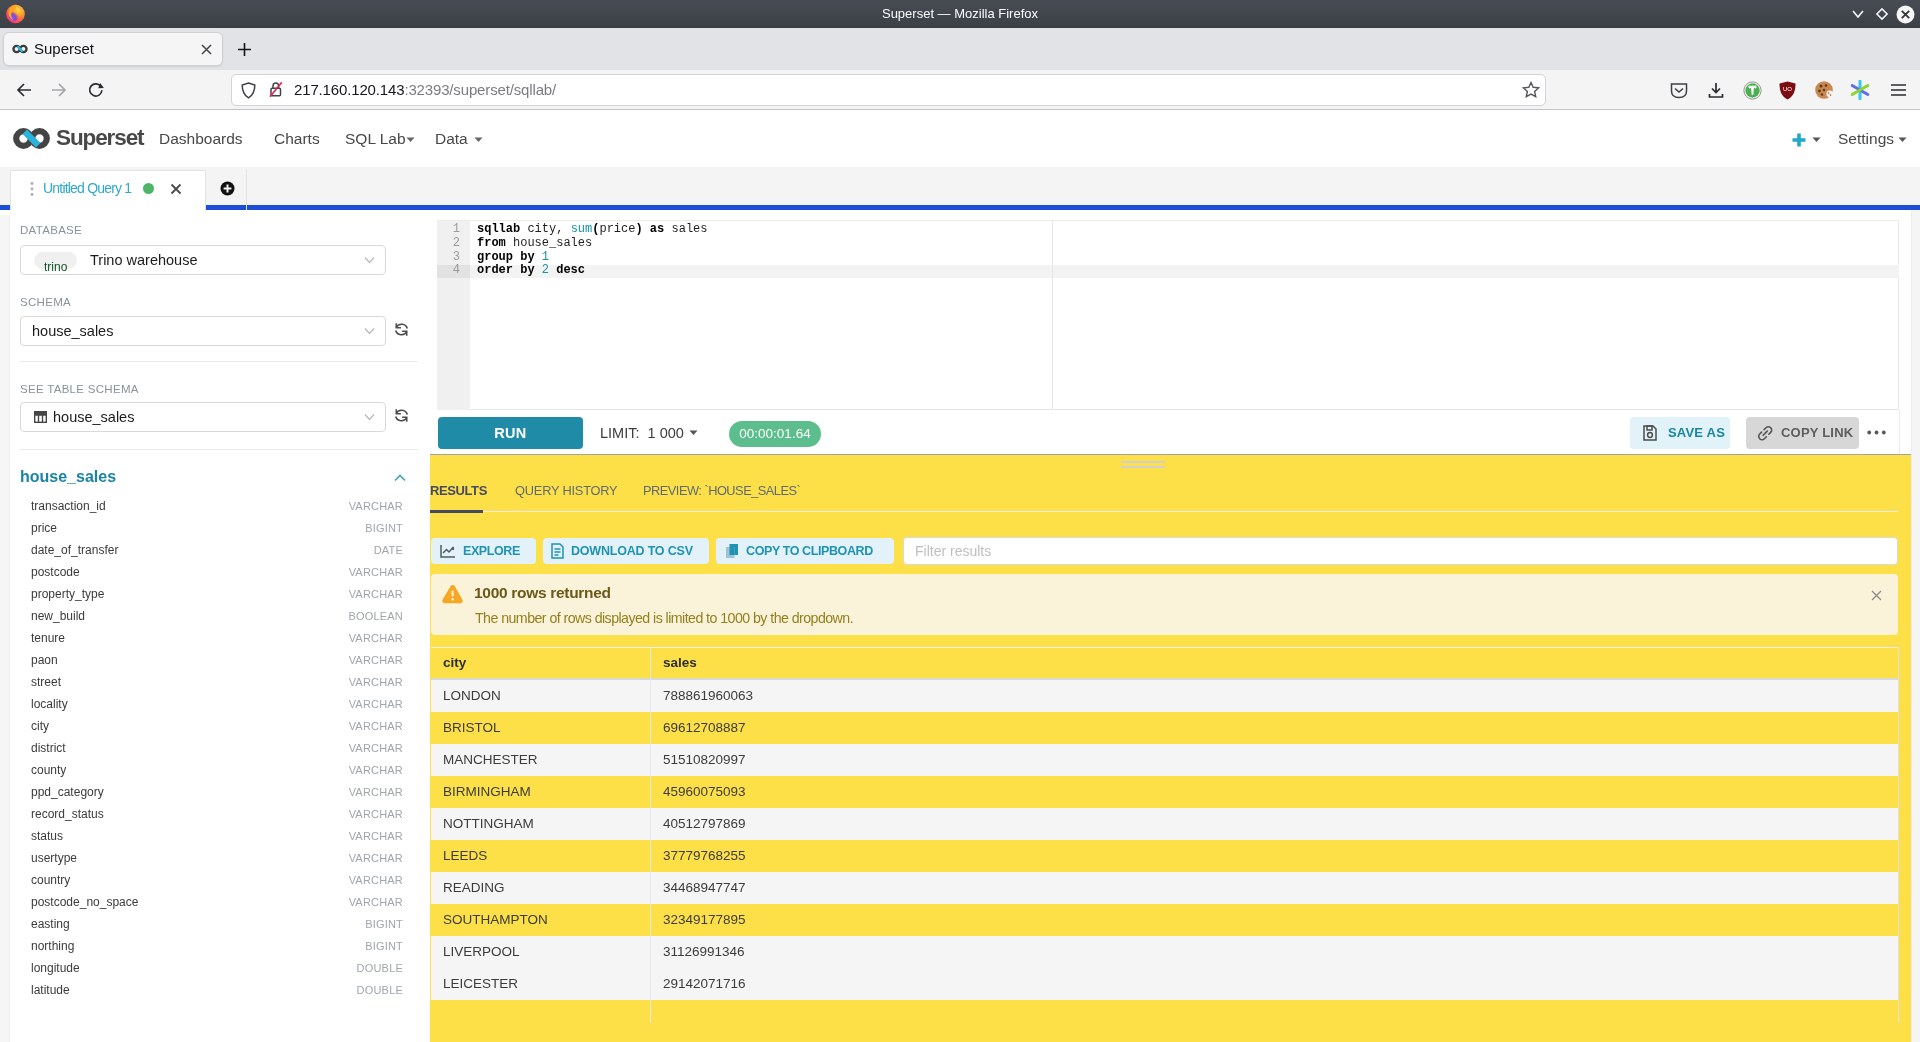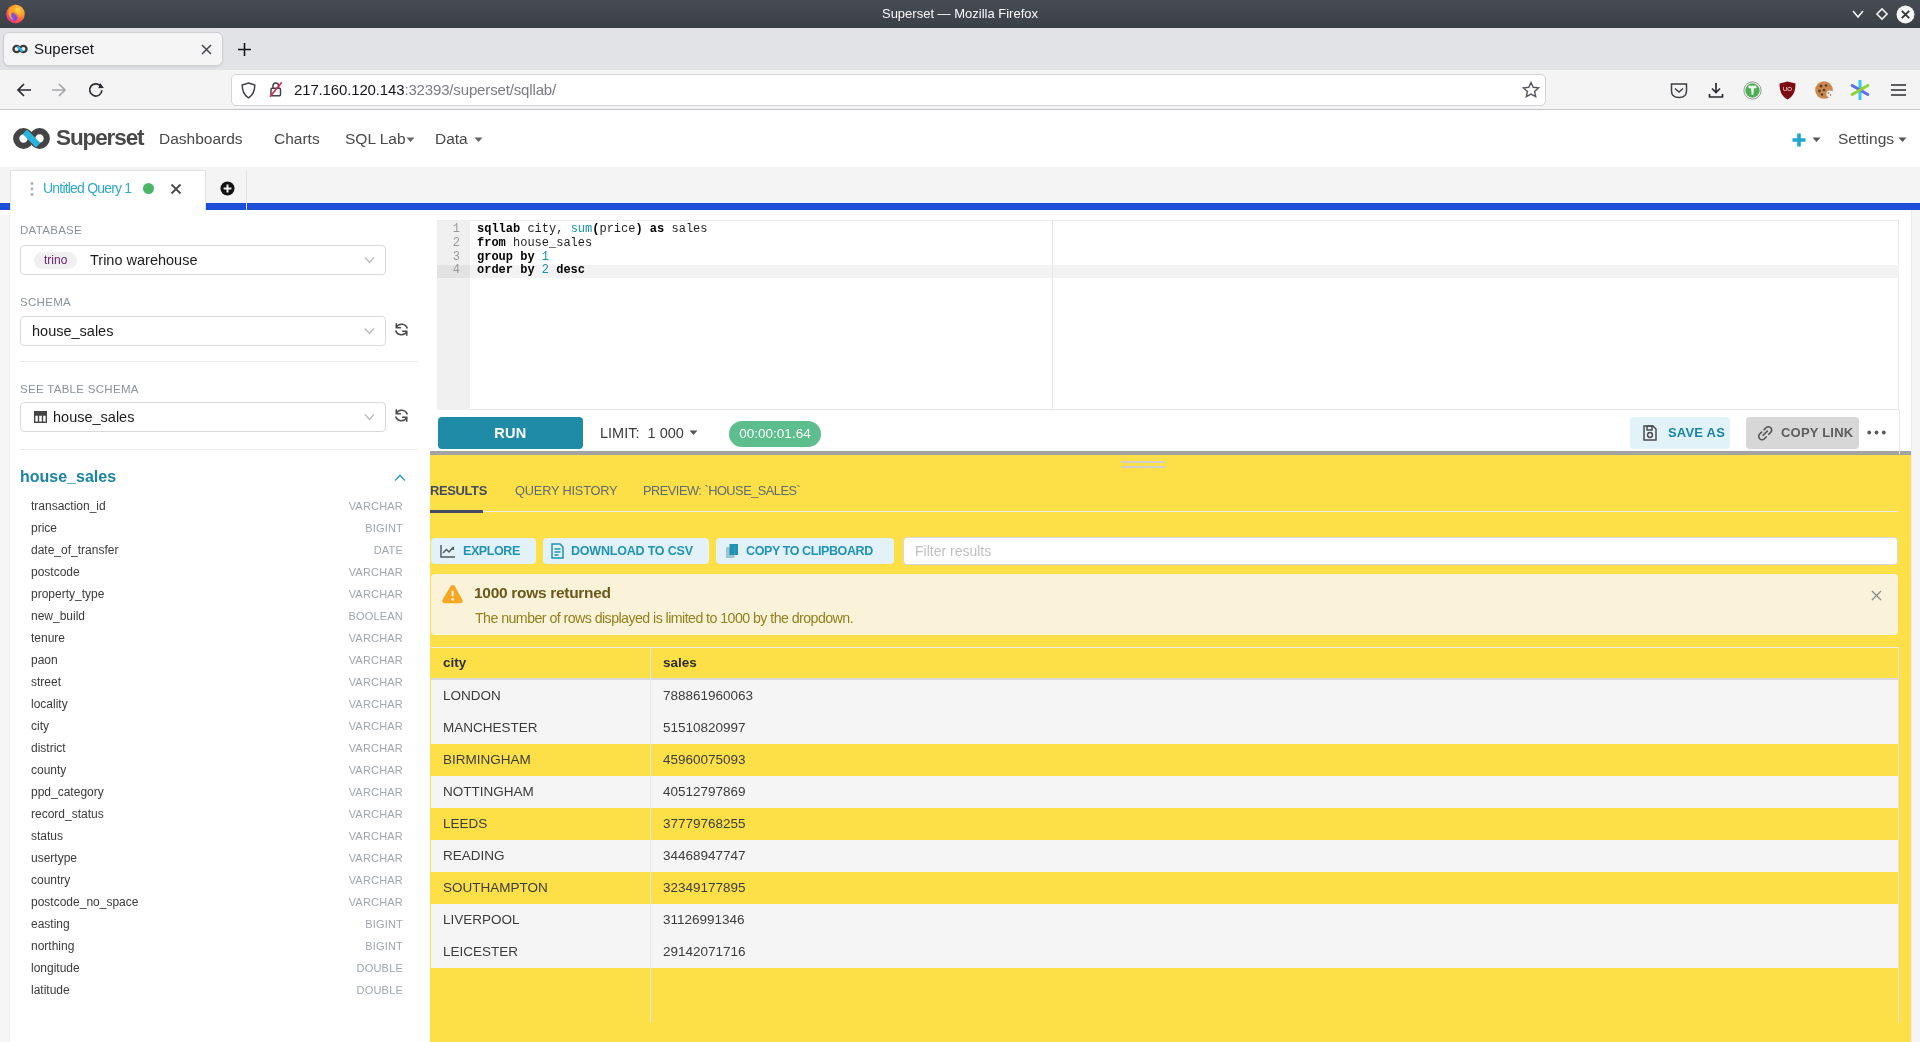--- a/index.html
+++ b/index.html
@@ -161,21 +161,21 @@
   </svg>
   <svg class="abs" style="left:1812px;top:26px" width="9" height="6" viewBox="0 0 9 6">
         <path d="M0.5 0.5 L4.5 5 L8.5 0.5 Z" fill="#555"></path>
       </svg>
   <div class="abs nowrap" style="left:1838px;top:0;height:56px;line-height:56px;font-size:15.5px;color:#484848;">Settings</div>
   <svg class="abs" style="left:1898px;top:26px" width="9" height="6" viewBox="0 0 9 6">
         <path d="M0.5 0.5 L4.5 5 L8.5 0.5 Z" fill="#555"></path>
       </svg>
 </div>
 
-<div class="abs" style="left:0;top:167px;width:1920px;height:43px;background:#f4f4f4;border-bottom:7px solid #1d4ed8;">
+<div class="abs" style="left:0;top:167px;width:1920px;height:43px;background:#f4f4f4;border-bottom:5px solid #1d4ed8;">
   <div class="abs" style="left:10px;top:3px;width:196px;height:40px;background:#fff;border:1px solid #e3e3e3;border-bottom:none;"></div>
   <div class="abs" style="left:206px;top:3px;width:41px;height:40px;border-right:1px solid #e3e3e3;"></div>
   <svg class="abs" style="left:29px;top:14px" width="6" height="16" viewBox="0 0 6 16">
     <circle cx="3" cy="2.5" r="1.4" fill="#acacac"></circle>
         <circle cx="3" cy="8" r="1.4" fill="#acacac"></circle>
         <circle cx="3" cy="13.5" r="1.4" fill="#acacac"></circle>
   </svg>
   <div class="abs nowrap" style="left:43px;top:0;height:43px;line-height:43px;font-size:14px;letter-spacing:-0.8px;color:#2fa8ca;">Untitled Query 1</div>
   <div class="abs" style="left:143px;top:16px;width:11px;height:11px;border-radius:50%;background:#4cb567;"></div>
   <svg class="abs" style="left:170px;top:16px" width="12" height="12" viewBox="0 0 12 12">
@@ -185,21 +185,21 @@
     <circle cx="7.5" cy="7.5" r="7" fill="#111"></circle>
     <path d="M7.5 3.6 L7.5 11.4 M3.6 7.5 L11.4 7.5" stroke="#f4f4f4" stroke-width="2"></path>
   </svg>
 </div>
 
 <div id="sidebar" class="abs" style="left:0;top:215px;width:430px;height:827px;background:#fff;">
   <div class="abs" style="left:0;top:0;width:10px;height:827px;background:#f6f6f7;border-right:1px solid #efefef;"></div>
 
   <div class="abs nowrap" style="left:20px;top:9px;font-size:11.5px;color:#8a929a;letter-spacing:0.3px;">DATABASE</div>
   <div class="abs" style="left:20px;top:30px;width:366px;height:30px;border:1px solid #d9d9d9;border-radius:4px;background:#fff;">
-    <div class="abs nowrap" style="left:13px;top:6px;height:17px;line-height:17px;padding:0 10px;background:#f0f0f0;border-radius:9px;font-size:12px;color:#701a75;">trino</div>
+    <div class="abs nowrap" style="left:13px;top:6px;height:17px;line-height:17px;padding:7px 10px;background:#f0f0f0;border-radius:9px;font-size:12px;color:#14532d;">trino</div>
     <div class="abs nowrap" style="left:69px;top:0;height:28px;line-height:28px;font-size:14.5px;color:#1c1c1c;">Trino warehouse</div>
     <svg class="abs" style="left:343px;top:10px" width="11" height="8" viewBox="0 0 11 8">
           <polyline points="1,1.5 5.5,6.5 10,1.5" fill="none" stroke="#bcbcbc" stroke-width="1.4"></polyline>
         </svg>
   </div>
 
   <div class="abs nowrap" style="left:20px;top:81px;font-size:11.5px;color:#8a929a;letter-spacing:0.3px;">SCHEMA</div>
   <div class="abs" style="left:20px;top:101px;width:366px;height:30px;border:1px solid #d9d9d9;border-radius:4px;background:#fff;">
     <div class="abs nowrap" style="left:11px;top:0;height:28px;line-height:28px;font-size:14.5px;color:#1c1c1c;">house_sales</div>
     <svg class="abs" style="left:343px;top:10px" width="11" height="8" viewBox="0 0 11 8">
@@ -345,21 +345,21 @@
   <div class="gut" style="top:1.3px;">1</div>
   <div class="gut" style="top:15.0px;">2</div>
   <div class="gut" style="top:28.7px;">3</div>
   <div class="gut" style="top:42.4px;">4</div>
   <div class="code" style="top:1.3px;"><b>sqllab</b> city, <span class="tl">sum</span><b>(</b>price<b>) as</b> sales</div>
   <div class="code" style="top:15.0px;"><b>from</b> house_sales</div>
   <div class="code" style="top:28.7px;"><b>group by</b> <span class="tl">1</span></div>
   <div class="code" style="top:42.4px;"><b>order by</b> <span class="tl">2</span> <b>desc</b></div>
 </div>
 
-<div id="toolbar" class="abs" style="left:430px;top:410px;width:1490px;height:45px;background:#fff;border-bottom:4px solid #a3a3a3;">
+<div id="toolbar" class="abs" style="left:430px;top:410px;width:1490px;height:45px;background:#fff;border-bottom:1px solid #a3a3a3;">
   <div class="abs" style="left:1469px;top:0;width:1px;height:44px;background:#e8e8e8;"></div>
   <div class="abs nowrap" style="left:8px;top:7px;width:145px;height:32px;line-height:32px;background:#208ba7;border-radius:4px;color:#fff;font-size:14.5px;font-weight:bold;text-align:center;letter-spacing:0.3px;">RUN</div>
   <div class="abs nowrap" style="left:170px;top:7px;height:32px;line-height:32px;font-size:14.5px;color:#3c3c3c;">LIMIT:&nbsp;&nbsp;1 000</div>
   <svg class="abs" style="left:259px;top:20px" width="9" height="6" viewBox="0 0 9 6">
         <path d="M0.5 0.5 L4.5 5 L8.5 0.5 Z" fill="#555"></path>
       </svg>
   <div class="abs nowrap" style="left:299px;top:11px;width:92px;height:26px;line-height:26px;background:#5cbe8c;border-radius:13px;color:#fff;font-size:13.5px;text-align:center;">00:00:01.64</div>
 
   <div class="abs" style="left:1200px;top:7px;width:100px;height:32px;background:#e1f2f8;border-radius:4px;">
     <svg class="abs" style="left:12px;top:8px" width="16" height="16" viewBox="0 0 16 16">
@@ -439,20 +439,24 @@
   <div id="rtable" class="abs" style="left:1px;top:192px;width:1468px;height:376px;overflow:hidden;border-top:1px solid #ededed;border-right:1px solid #e2e2e2;">
     <div class="abs" style="left:219px;top:0;width:1px;height:376px;background:#e8e8e8;"></div>
     <div class="thead">
           <span class="tc1">city</span>
           <span class="tc2">sales</span>
         </div>
     <div class="trow odd">
           <span class="tc1">LONDON</span>
           <span class="tc2">788861960063</span>
         </div>
+    <div class="trow">
+          <span class="tc1">BRISTOL</span>
+          <span class="tc2">69612708887</span>
+        </div>
     <div class="trow odd">
           <span class="tc1">MANCHESTER</span>
           <span class="tc2">51510820997</span>
         </div>
     <div class="trow">
           <span class="tc1">BIRMINGHAM</span>
           <span class="tc2">45960075093</span>
         </div>
     <div class="trow odd">
           <span class="tc1">NOTTINGHAM</span>

